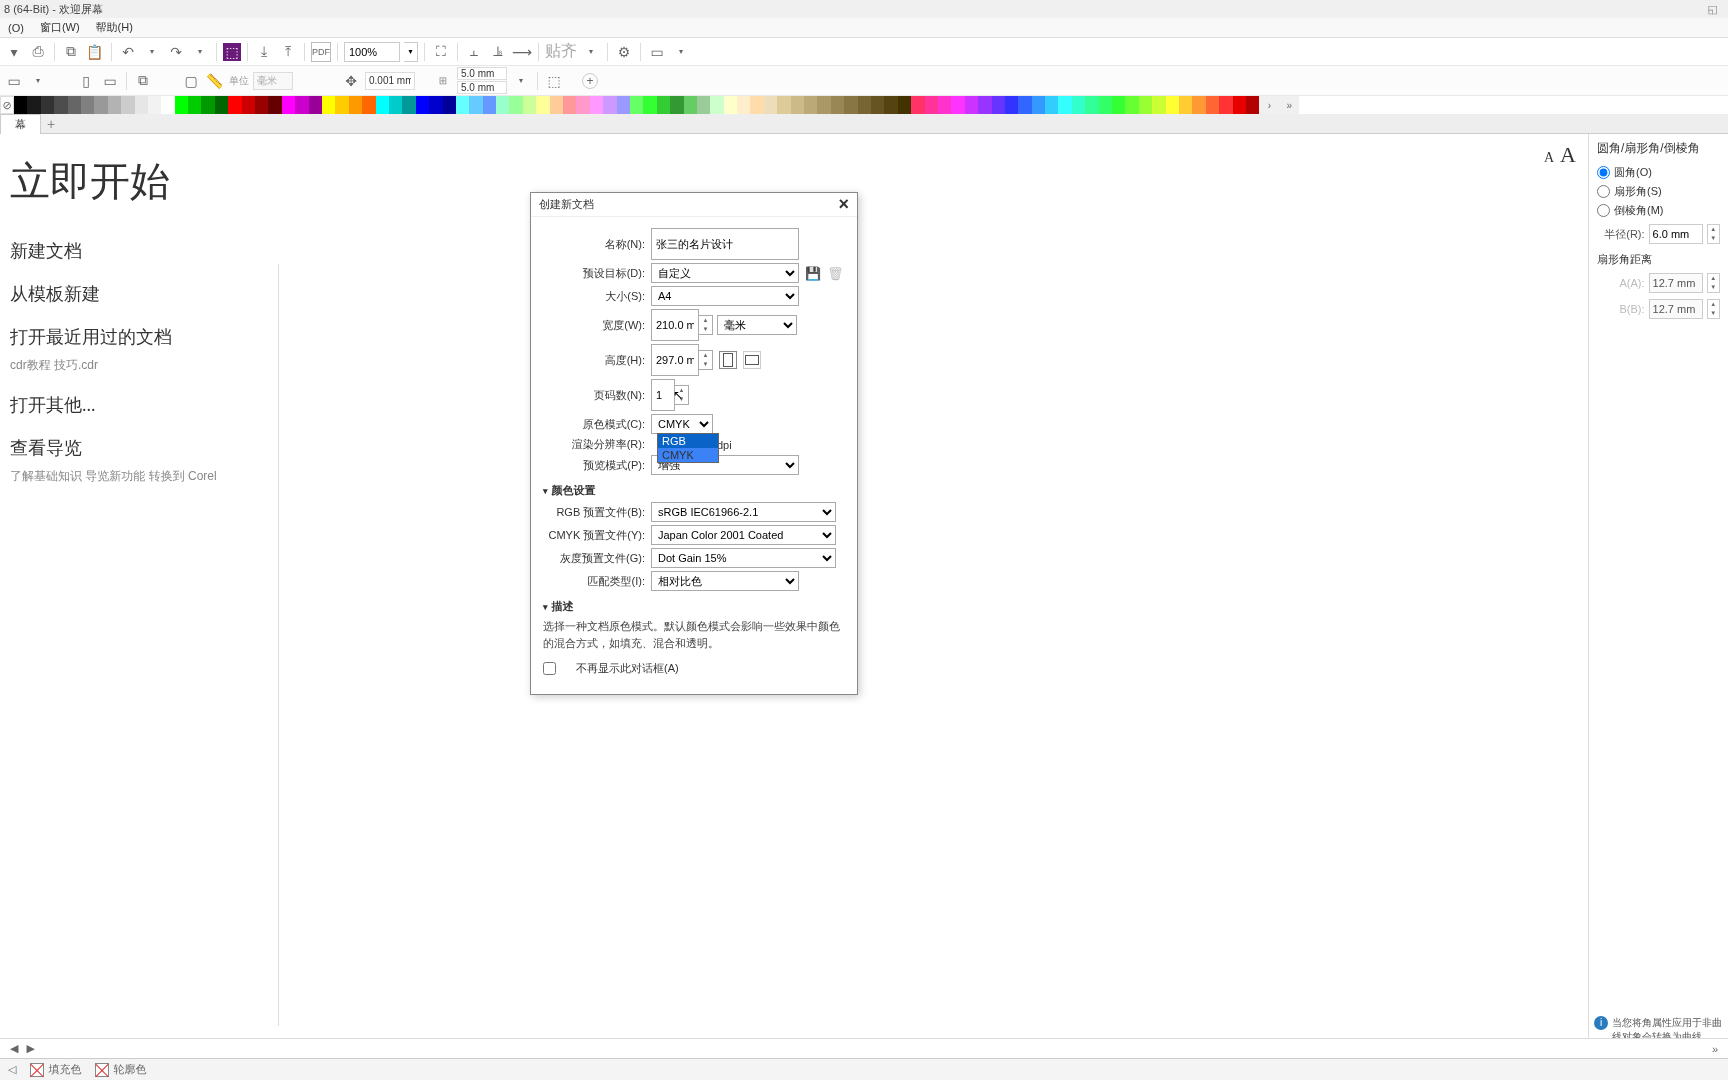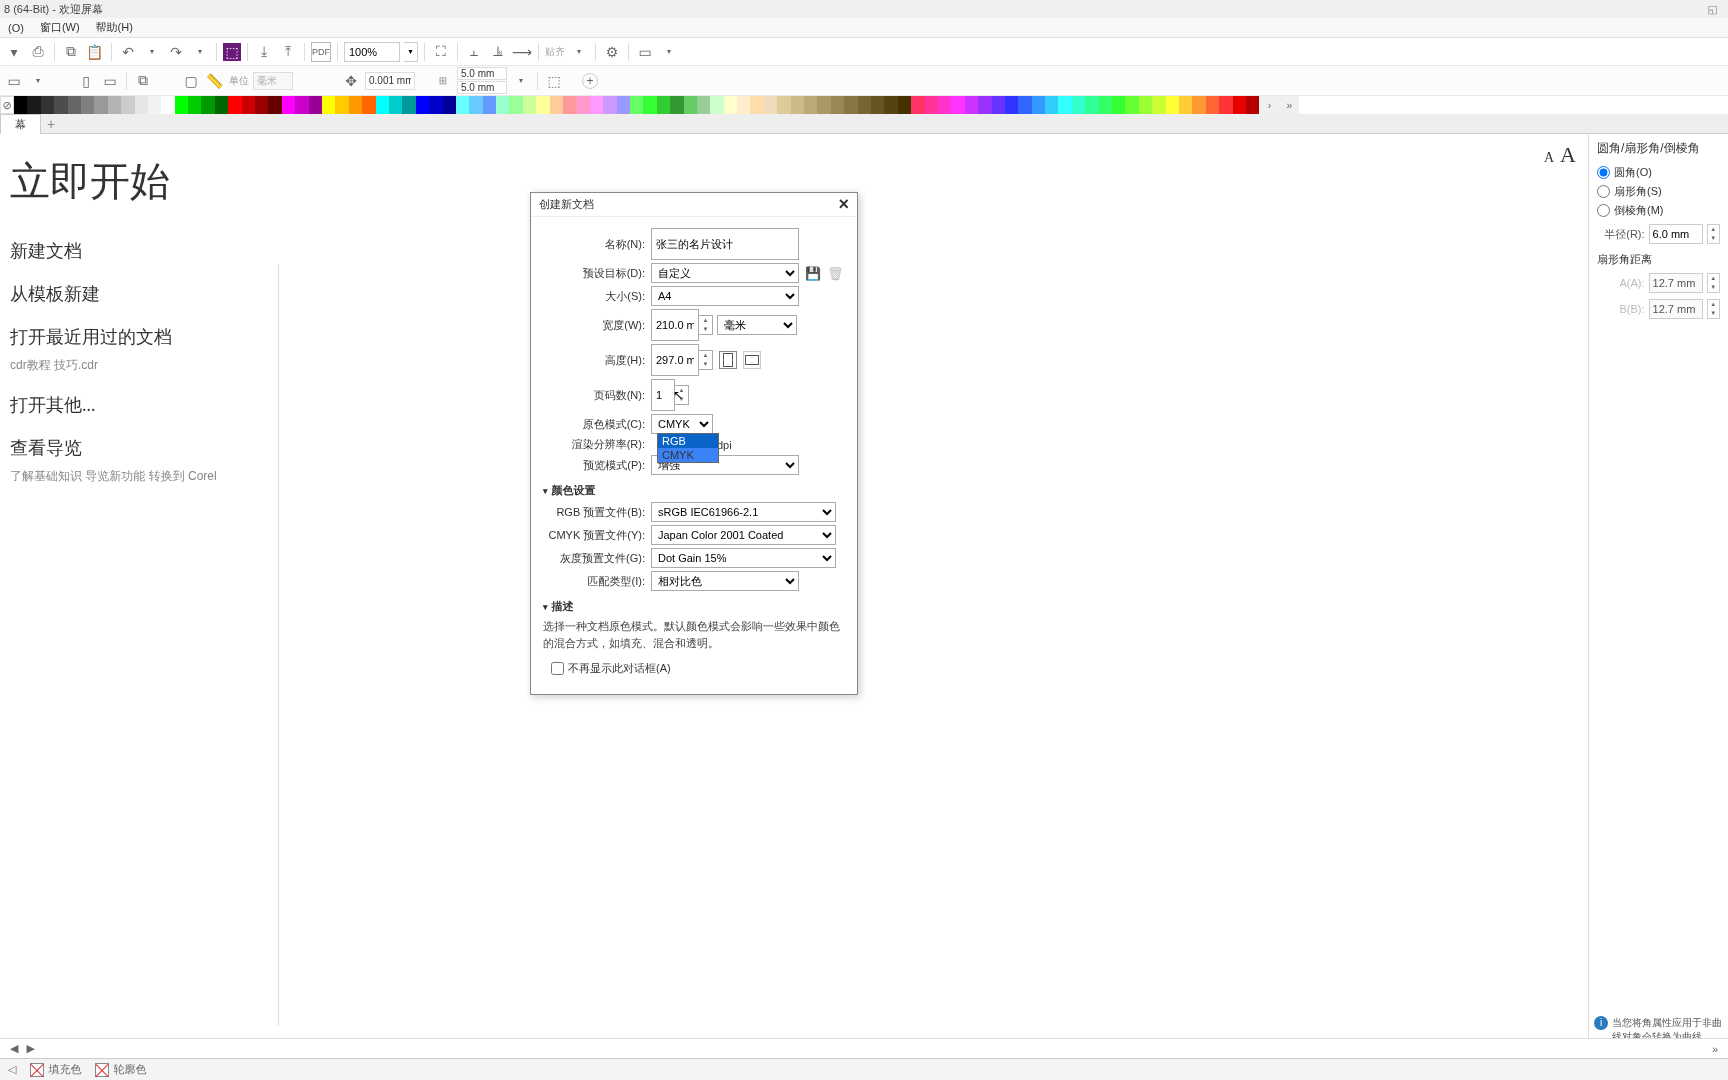--- a/index.html
+++ b/index.html
@@ -62,21 +62,21 @@
 .dlg-select.w62{width:62px}
 .dlg-spin{width:14px;height:20px;border:1px solid #aaa;border-left:none;display:flex;flex-direction:column;background:#fff}
 .dlg-spin div{flex:1;font-size:6px;text-align:center;line-height:8px;color:#666;cursor:pointer}
 .dlg-icon{display:inline-block;text-align:center;color:#555;font-size:13px;margin-left:6px;cursor:pointer}
 .dlg-dropdown-open{position:absolute;left:114px;top:19px;width:62px;border:1px solid #666;background:#3b82f6;z-index:10}
 .dd-opt{padding:1px 4px;cursor:pointer;font-size:11px}
 .dd-opt.sel{background:#0a64c8;color:#fff}
 .dlg-section{display:flex;align-items:center;gap:4px;margin:8px 0 4px;font-weight:bold;font-size:11px}
 .dlg-section::before{content:"▾";font-size:9px}
 .dlg-desc{font-size:11px;color:#444;line-height:1.5;margin:4px 0 10px}
-.dlg-chk{display:flex;align-items:center;gap:4px;margin:10px 8px}
+.dlg-chk{display:flex;align-items:center;gap:20px;margin:10px 0}
 .dlg-btns{display:flex;gap:6px;justify-content:flex-end;padding:6px 10px 10px}
 .dlg-btn{width:64px;height:22px;border:1px solid #aaa;background:#f5f5f5;font-size:11px;cursor:pointer}
 .portrait-btn{width:18px;height:18px;border:1px solid #888;display:inline-flex;align-items:center;justify-content:center;margin-left:6px;cursor:pointer}
 .portrait-btn.p::after{content:"";width:8px;height:12px;border:1px solid #555}
 .portrait-btn.l::after{content:"";width:12px;height:8px;border:1px solid #555}
 .statusbar{position:absolute;bottom:0;left:0;right:0;height:22px;background:#f4f4f4;border-top:1px solid #ccc;display:flex;align-items:center;padding:0 8px;font-size:11px;color:#666}
 .statusbar .mid{flex:1;text-align:center;color:#aaa;font-style:italic}
 .sb-item{display:flex;align-items:center;gap:4px;margin-left:14px}
 .sb-swatch{width:14px;height:14px;border:1px solid #888;background:#fff;position:relative}
 .sb-swatch.x::before,.sb-swatch.x::after{content:"";position:absolute;width:18px;height:1px;background:#d33;top:6px;left:-3px}
@@ -122,21 +122,21 @@
   <span class="tb-sep"></span>
   <input class="zoom-input" value="100%" style="">
   <button class="zoom-dd">▾</button>
   <span class="tb-sep"></span>
   <span class="tb-btn">⛶</span>
   <span class="tb-sep"></span>
   <span class="tb-btn">⫠</span>
   <span class="tb-btn">⫡</span>
   <span class="tb-btn">⟶</span>
   <span class="tb-sep"></span>
-  <span class="tb-btn" style="width:auto;font-size:10px;color:#aaa">贴齐</span>
+  <span class="tb-btn" style="width:auto;font-size:16px;color:#aaa">贴齐</span>
   <span class="tb-btn" style="font-size:8px">▾</span>
   <span class="tb-sep"></span>
   <span class="tb-btn">⚙</span>
   <span class="tb-sep"></span>
   <span class="tb-btn">▭</span>
   <span class="tb-btn" style="font-size:8px">▾</span>
 </div>
 
 <div class="toolbar2">
   <span class="tb-btn">▭</span>

